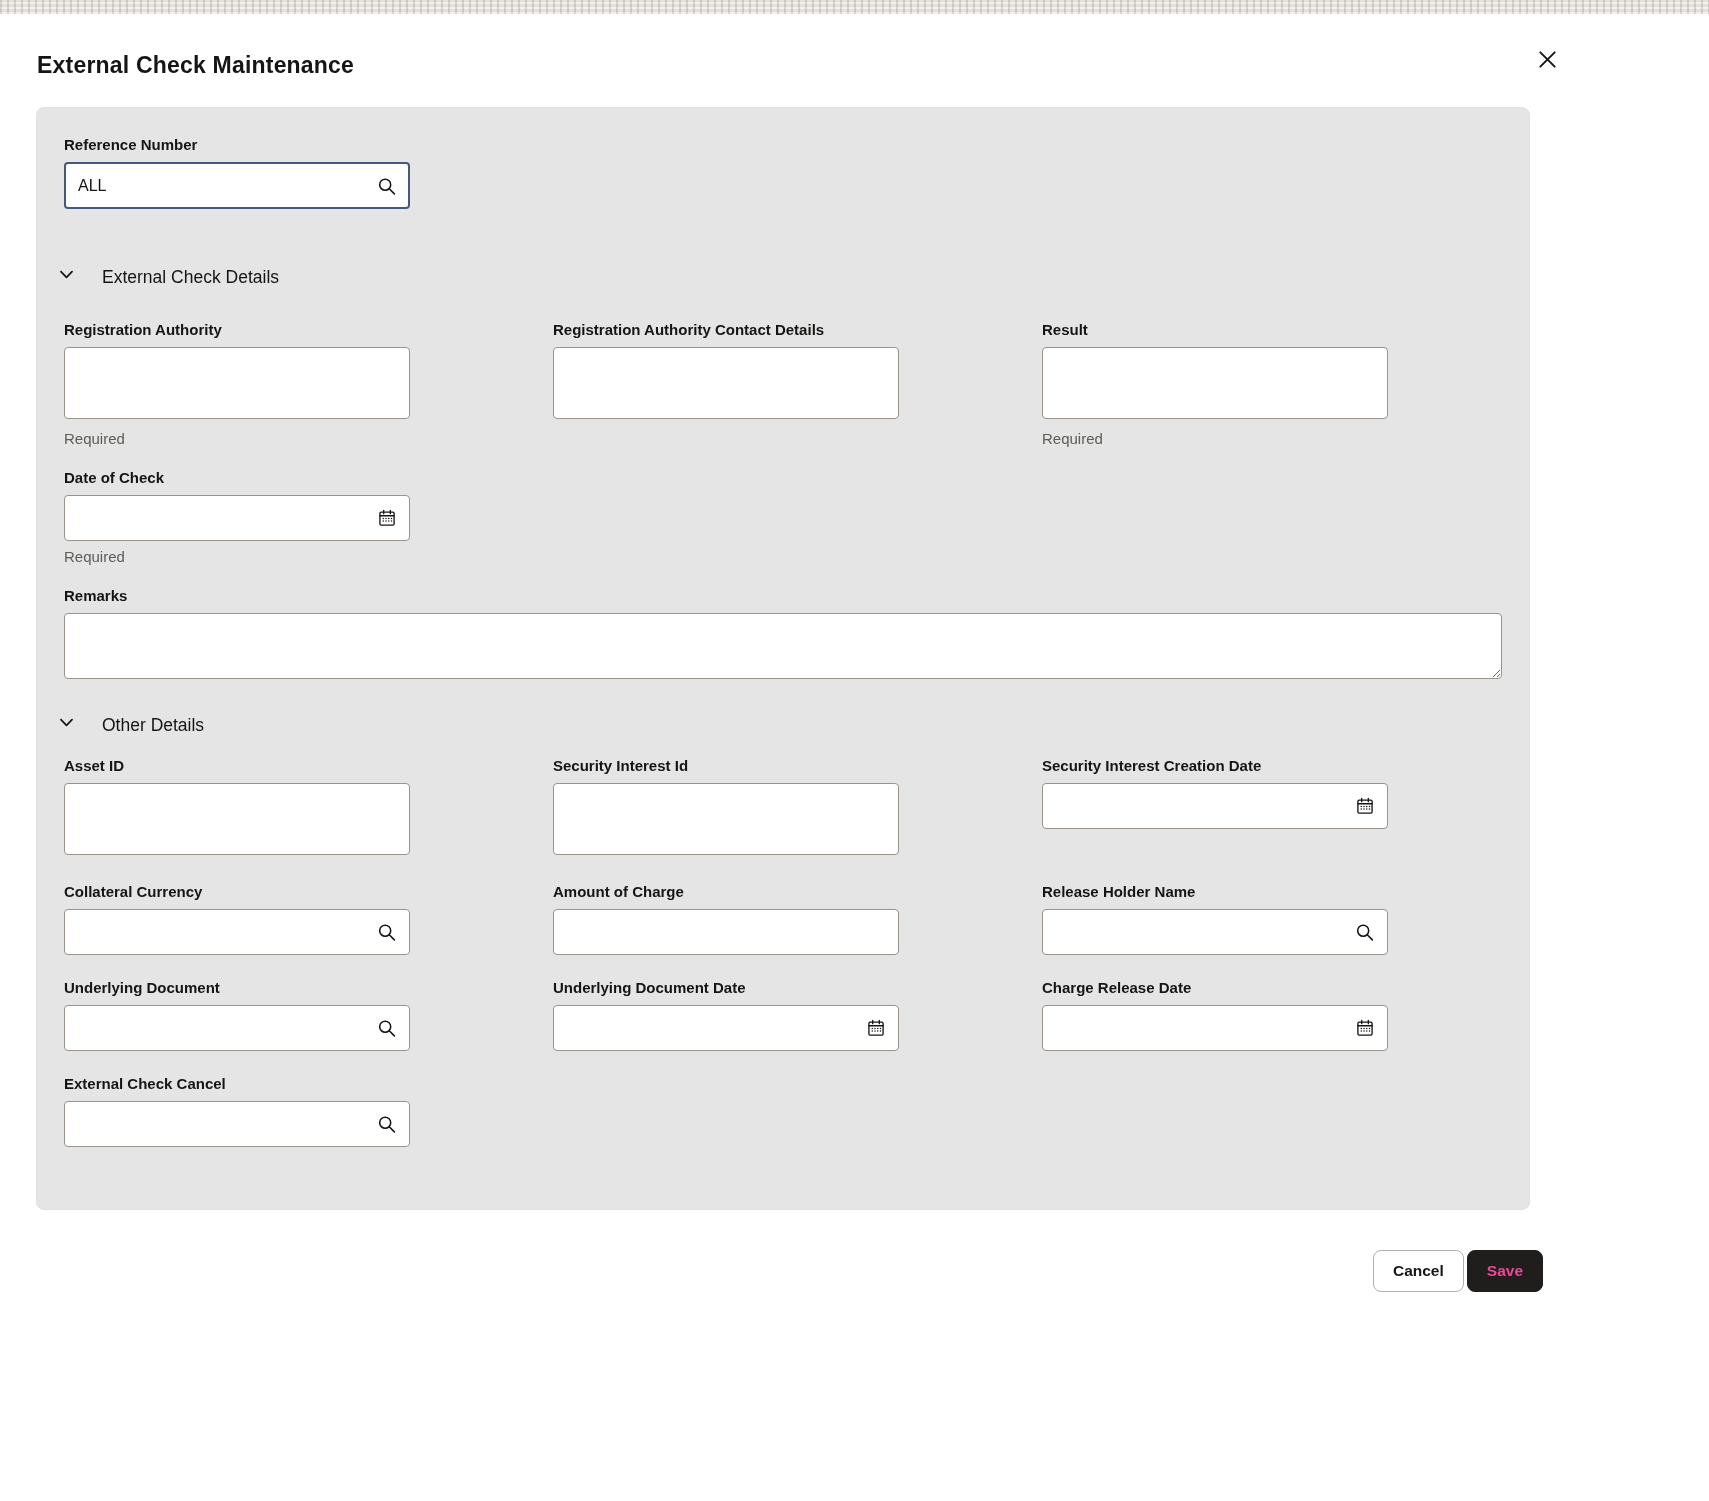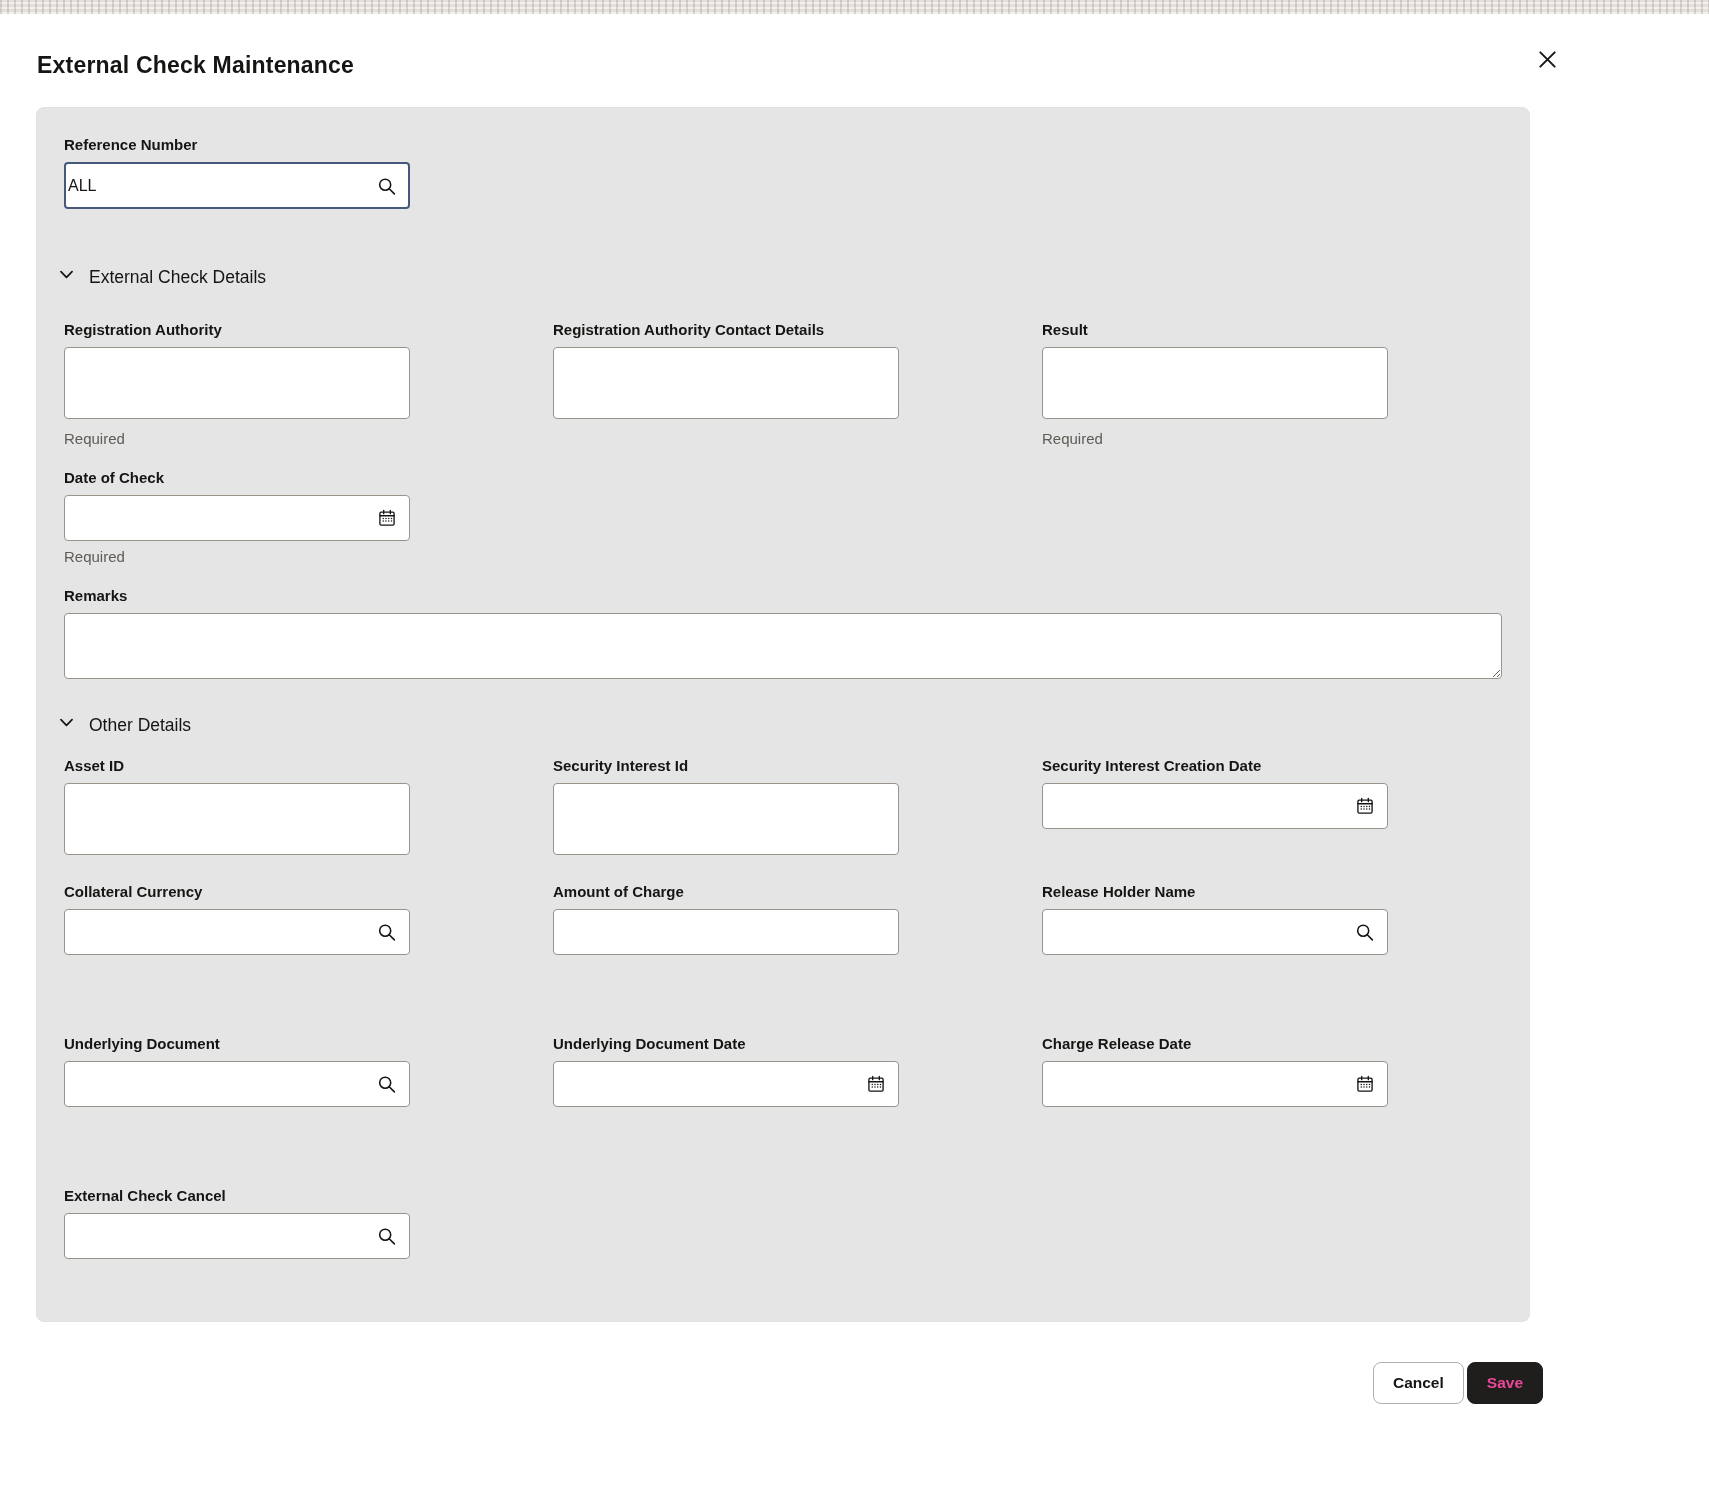--- a/index.html
+++ b/index.html
@@ -43,39 +43,39 @@
   }
   .box {
     width: 346px;
     height: 46px;
     border: 1px solid #99938c;
     border-radius: 4px;
     background: #fff;
     font-family: "Liberation Sans", sans-serif;
     font-size: 16px;
     color: #161513;
-    padding: 0 2px;
+    padding: 0 12px;
   }
   textarea.box { padding: 10px 12px; resize: none; }
   textarea.box.tall { height: 72px; }
   .input-wrap { position: relative; width: 346px; }
   .input-wrap .box { width: 100%; padding-right: 44px; }
   .ref-wrap .box { border: 2px solid #47597a; height: 47px; }
   .icon-btn {
     position: absolute; right: 9px; top: 50%; transform: translateY(-50%);
     background: none; border: none; padding: 4px; cursor: pointer; line-height: 0;
   }
   .required-hint {
     width: 346px;
     font-size: 15px;
     color: #5f5b56;
     margin-top: 7px;
   }
   .section-header {
-    display: flex; align-items: center; gap: 13px;
+    display: flex; align-items: center; gap: 26px;
     font-size: 17.5px; font-weight: 500; color: #161513;
     cursor: pointer; margin-left: -7px;
   }
   .grid {
     display: grid;
     grid-template-columns: 346px 346px 346px;
     column-gap: 143px;
     align-items: start;
   }
   .remarks-area {
@@ -88,21 +88,21 @@
     padding: 10px 12px;
     resize: both;
   }
   .mt-ref { margin-top: 2px; }
   .mt-sec1 { margin-top: 56px; }
   .mt-row1 { margin-top: 32px; }
   .mt-row  { margin-top: 22px; }
   .mt-sec2 { margin-top: 30px; }
   .mt-row2 { margin-top: 20px; }
   .mt-row3 { margin-top: 24px; }
-  .mt-row4 { margin-top: 80px; }
+  .mt-row4 { margin-top: 24px; }
   .footer {
     display: flex; justify-content: flex-end; gap: 3px;
     margin: 40px 166px 60px 0;
   }
   .btn {
     height: 42px;
     border-radius: 8px;
     font-family: "Liberation Sans", sans-serif;
     font-size: 15.5px;
     font-weight: 600;

